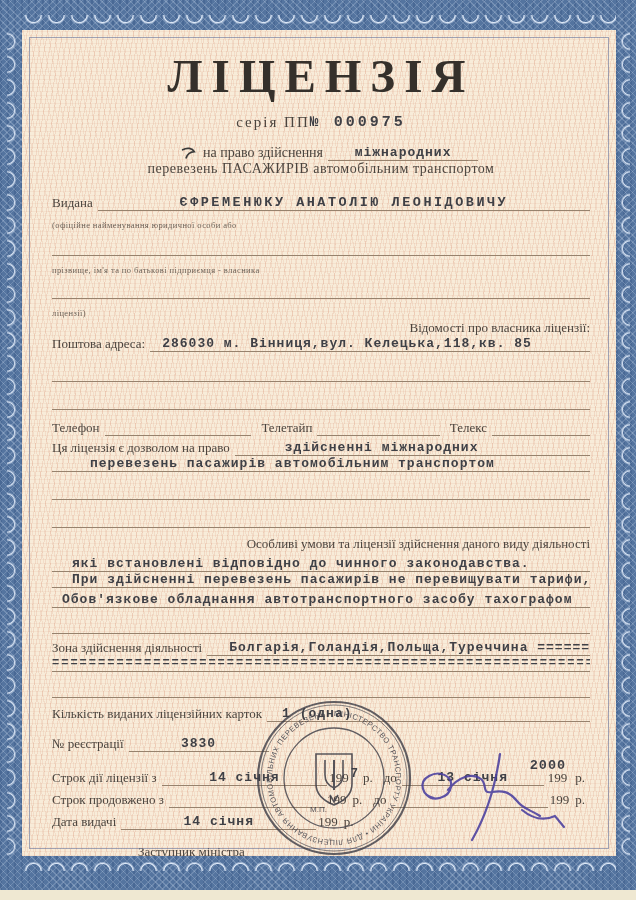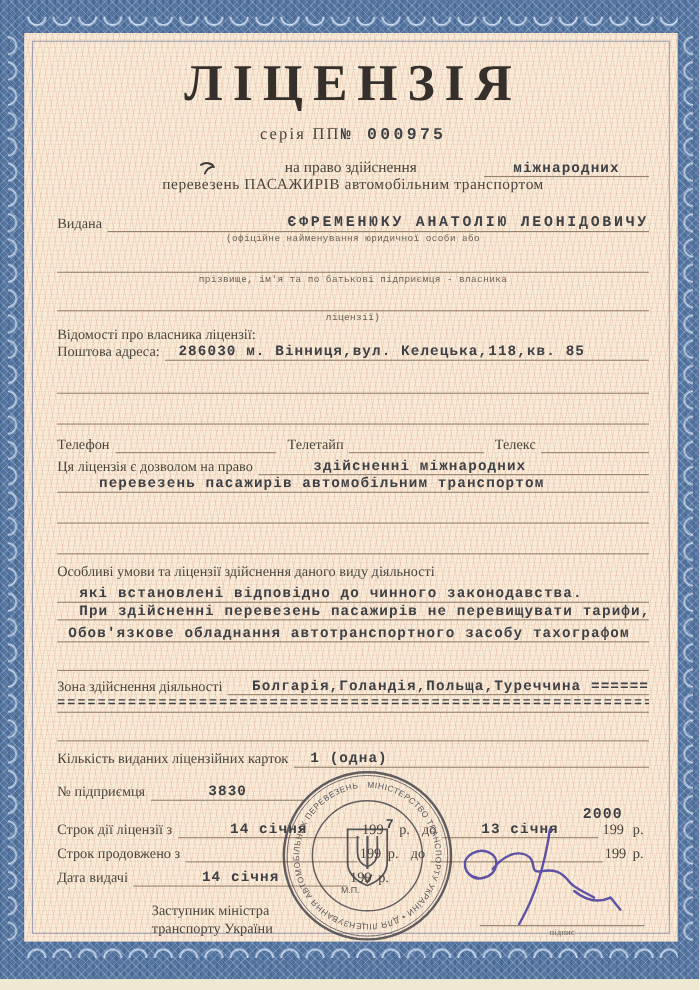--- a/index.html
+++ b/index.html
@@ -41,24 +41,24 @@
   .series-row{margin-top:12px;display:flex;justify-content:center;align-items:flex-end;}
   .series{font-size:15px;color:#4b443e;letter-spacing:2px;}
   .typed{font-family:"Liberation Mono","DejaVu Sans Mono",monospace;font-weight:bold;
         color:#3f4046;font-size:13px;letter-spacing:1px;white-space:nowrap;}
   .number{font-size:15px;letter-spacing:3px;}
   .row{display:flex;align-items:flex-end;font-size:13px;color:#4b443e;}
   .lbl{white-space:nowrap;padding-right:5px;}
   .fill{flex:1;border-bottom:1px solid #97826d;min-height:15px;text-align:center;}
   .fill.left{text-align:left;}
   .serifline{text-align:center;font-size:14px;color:#4b443e;letter-spacing:.5px;}
-  .cap{text-align:center;font-size:8.5px;color:#6a5f55;letter-spacing:.4px;margin-top:1px;font-family:Liberation Mono, monospace;}
-  .heading-sm{text-align:left;font-size:13px;color:#4b443e;margin-top:2px;}
+  .cap{text-align:left;font-size:8.5px;color:#6a5f55;letter-spacing:.4px;margin-top:9px;}
+  .heading-sm{text-align:right;font-size:13px;color:#4b443e;margin-top:2px;}
   .hook{width:16px;height:13px;margin:0 7px 2px 0;flex:none;}
-  .bigcaps{letter-spacing:2.5px;font-size:13.5px;text-align:right;}
+  .bigcaps{letter-spacing:2.5px;font-size:13.5px;}
   .fullfill{display:block;border-bottom:1px solid #97826d;min-height:15px;}
   .eq{overflow:hidden;letter-spacing:2px;font-size:12px;}
   .printed{white-space:nowrap;padding:0 2px;}
   .sup7{position:relative;top:-5px;font-size:12px;}
   .yearwrap{position:relative;white-space:nowrap;padding:0 2px;}
   .over{position:absolute;left:-14px;top:-12px;font-size:13.5px;}
   .signer{display:flex;margin:14px 4px 0 86px;align-items:flex-end;}
   .signer-names{font-size:13px;line-height:16px;color:#4b443e;}
   .sig-block{margin-left:auto;width:150px;text-align:center;}
   .sig-line{border-bottom:1px solid #8a7a68;height:20px;}
@@ -81,21 +81,21 @@
 
     <div class="doc">
 
       <div class="title">ЛІЦЕНЗІЯ</div>
 
       <div class="series-row">
         <span class="series">серія ПП</span>
         <span class="typed number">№ 000975</span>
       </div>
 
-      <div class="row mt14" style="margin-left:128px;justify-content:space-between;">
+      <div class="row mt14" style="margin-left:128px;">
         <svg class="hook" viewBox="0 0 18 14">
           <path d="M3,4 C8,1 14,2 16,6 C12,6 8,9 7,13" fill="none" stroke="#3a3a3a" stroke-width="2" stroke-linecap="round"></path>
         </svg>
         <span class="lbl" style="font-size:14px;">на право здійснення</span>
         <span class="fill typed" style="flex:none;width:150px;">міжнародних</span>
       </div>
       <div class="serifline mt2">перевезень ПАСАЖИРІВ автомобільним транспортом</div>
 
       <div class="row mt18">
         <span class="lbl">Видана</span>
@@ -163,21 +163,21 @@
       <div class="row mt10">
           <span class="fill"></span>
         </div>
 
       <div class="row mt8">
         <span class="lbl">Кількість виданих ліцензійних карток</span>
         <span class="fill left typed" style="padding-left:15px;">1 (одна)</span>
       </div>
 
       <div class="row mt14">
-        <span class="lbl">№ підприємця</span>
+        <span class="lbl">№ реєстрації</span>
         <span class="fill typed" style="flex:none;width:140px;">3830</span>
         <span style="flex:1;"></span>
       </div>
 
       <div class="row mt18">
         <span class="lbl">Строк дії ліцензії з</span>
         <span class="fill typed" style="flex:1.4;">14 січня</span>
         <span class="printed">199</span>
           <span class="typed sup7">7</span>
         <span class="lbl" style="padding-left:4px;">р.</span>

